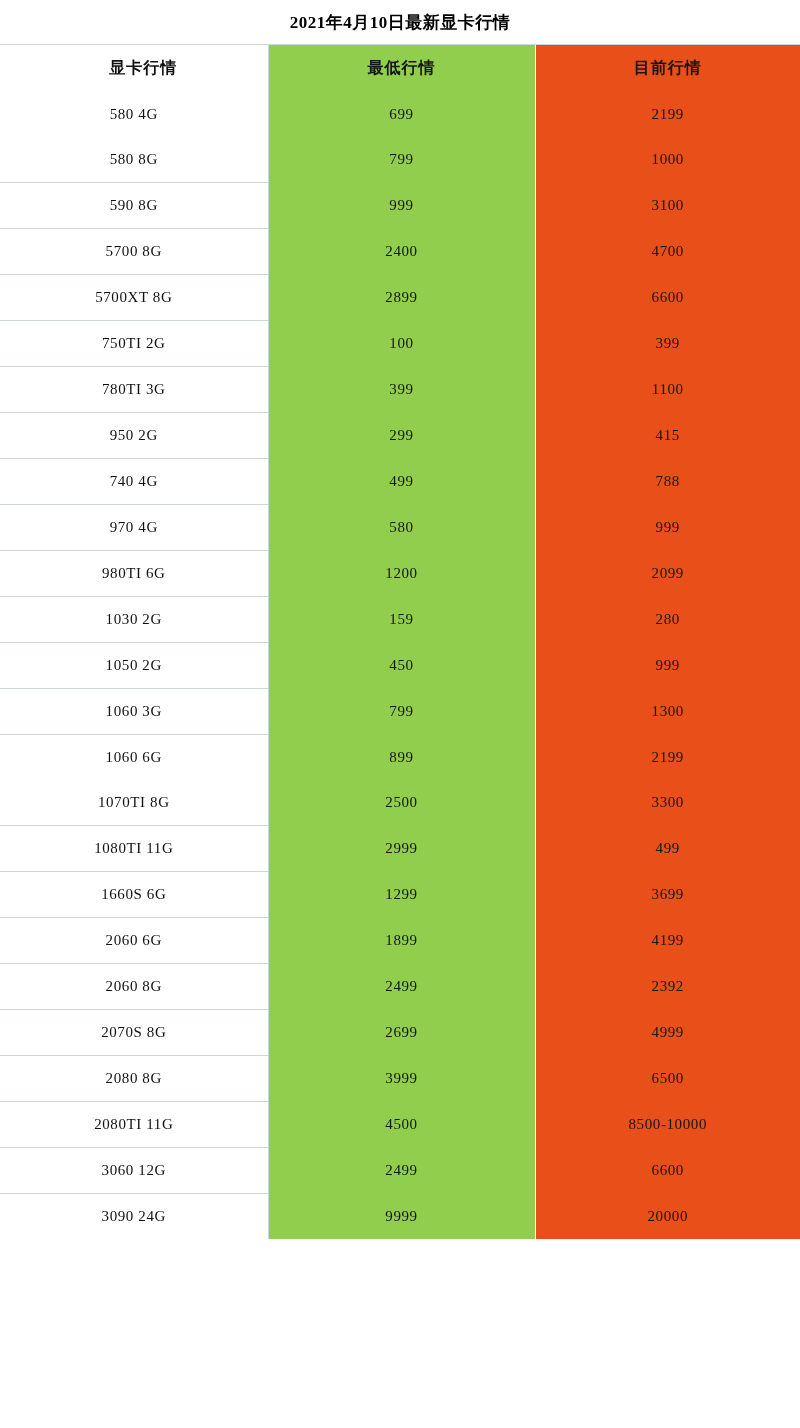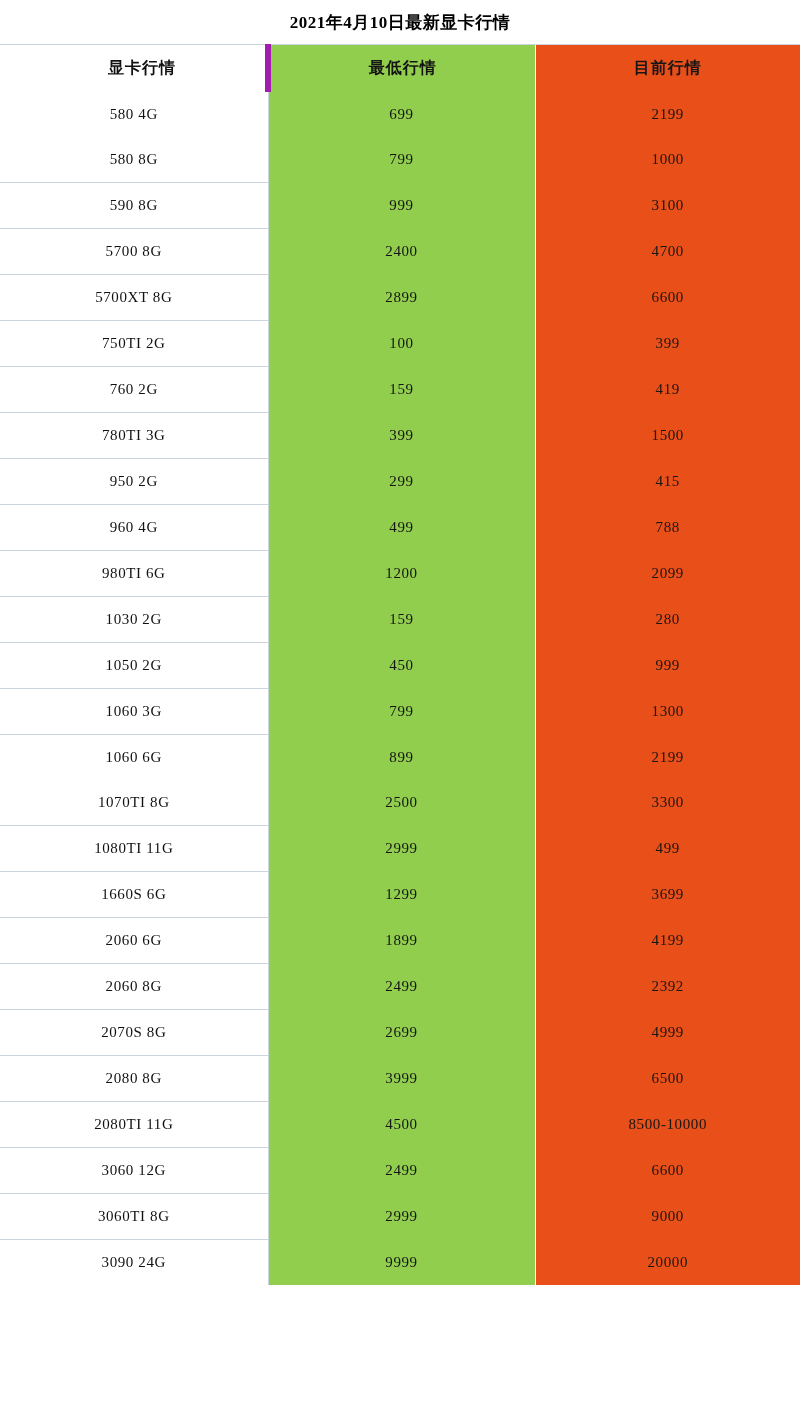--- a/index.html
+++ b/index.html
@@ -47,21 +47,21 @@
 
   .head-row td {
     height: 45px;
     text-align: center;
     vertical-align: middle;
     font-weight: bold;
     font-size: 16px;
     letter-spacing: 1px;
     background: #ffffff;
     color: #000000;
-    border-left: 6px solid #a21caf;
+    border-left: 1px solid #a21caf;
   }
   .head-row td.col-name { border-left: none; padding-left: 20px; }
 
   tbody tr td {
     height: 43px;
     text-align: center;
     vertical-align: middle;
     font-size: 15px;
     letter-spacing: 0.6px;
     border-bottom: 1px solid #cbd5de;
@@ -132,38 +132,38 @@
           <td class="col-name">5700XT 8G</td>
           <td class="col-min">2899</td>
           <td class="col-cur">6600</td>
         </tr>
         <tr>
           <td class="col-name">750TI 2G</td>
           <td class="col-min">100</td>
           <td class="col-cur">399</td>
         </tr>
         <tr>
-          <td class="col-name">760 2G</td>
-          <td class="col-min">159</td>
-          <td class="col-cur">419</td>
-        </tr>
-        <tr>
           <td class="col-name">780TI 3G</td>
           <td class="col-min">399</td>
-          <td class="col-cur">1500</td>
+          <td class="col-cur">1100</td>
         </tr>
         <tr>
           <td class="col-name">950 2G</td>
           <td class="col-min">299</td>
           <td class="col-cur">415</td>
         </tr>
         <tr>
-          <td class="col-name">960 4G</td>
+          <td class="col-name">740 4G</td>
           <td class="col-min">499</td>
           <td class="col-cur">788</td>
+        </tr>
+        <tr>
+          <td class="col-name">970 4G</td>
+          <td class="col-min">580</td>
+          <td class="col-cur">999</td>
         </tr>
         <tr>
           <td class="col-name">980TI 6G</td>
           <td class="col-min">1200</td>
           <td class="col-cur">2099</td>
         </tr>
         <tr>
           <td class="col-name">1030 2G</td>
           <td class="col-min">159</td>
           <td class="col-cur">280</td>
@@ -222,24 +222,19 @@
           <td class="col-name">2080TI 11G</td>
           <td class="col-min">4500</td>
           <td class="col-cur">8500-10000</td>
         </tr>
         <tr>
           <td class="col-name">3060 12G</td>
           <td class="col-min">2499</td>
           <td class="col-cur">6600</td>
         </tr>
         <tr>
-          <td class="col-name">3060TI 8G</td>
-          <td class="col-min">2999</td>
-          <td class="col-cur">9000</td>
-        </tr>
-        <tr>
           <td class="col-name no-rule">3090 24G</td>
           <td class="col-min">9999</td>
           <td class="col-cur">20000</td>
         </tr>
       </tbody>
   </table>
 </div>
 
 </body></html>

